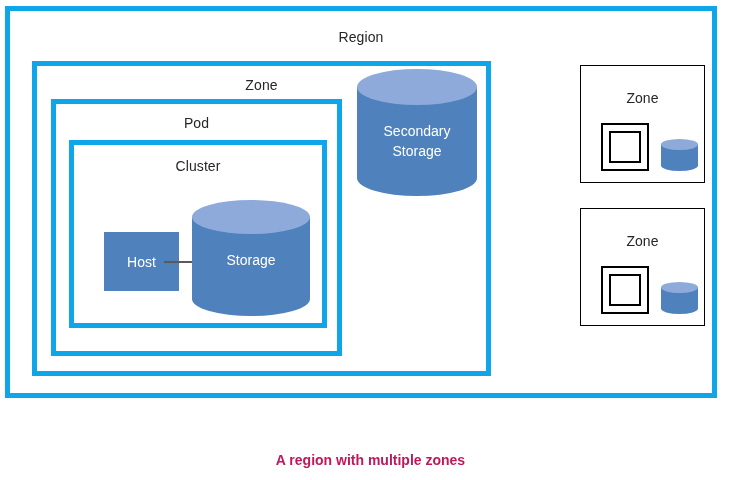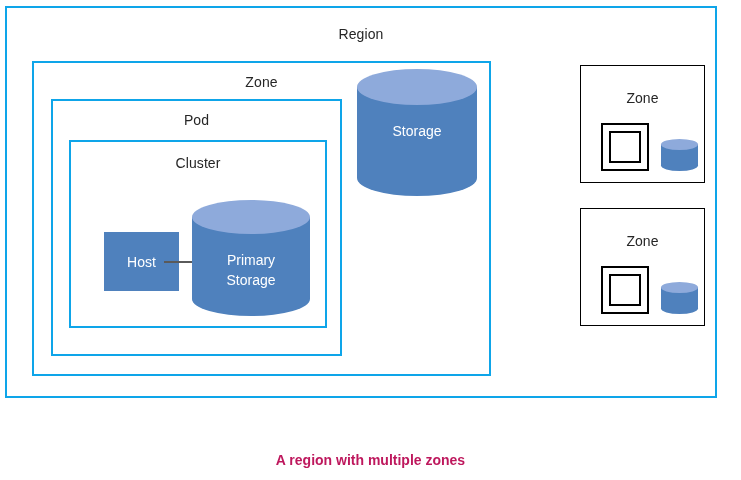--- a/index.html
+++ b/index.html
@@ -11,21 +11,21 @@
     width: 741px;
     height: 480px;
     position: relative;
     font-family: "Liberation Sans", "DejaVu Sans", sans-serif;
     overflow: hidden;
   }
 
   
   .box {
     position: absolute;
-    border: 2px solid #0ea5e9;
+    border: 5px solid #0ea5e9;
     background: transparent;
     box-sizing: border-box;
   }
   .box-label {
     position: absolute;
     left: 0;
     right: 0;
     text-align: center;
     font-size: 14px;
     color: #262626;
@@ -201,30 +201,30 @@
 <div class="host-rect">
   <span>Host</span>
 </div>
 <div class="connector"></div>
 
 <div class="cyl" id="primary-cyl">
   <div class="bottom-cap"></div>
   <div class="body"></div>
   <div class="top"></div>
   <div class="cyl-label">
-    <div>Primary</div>
     <div>Storage</div>
   </div>
 </div>
 
 <div class="cyl" id="secondary-cyl">
   <div class="bottom-cap"></div>
   <div class="body"></div>
   <div class="top"></div>
   <div class="cyl-label">
+    <div>Secondary</div>
     <div>Storage</div>
   </div>
 </div>
 
 <div class="mini-zone" id="mini-zone-1">
   <div class="mini-label">Zone</div>
   <div class="mini-outer-sq">
     <div class="mini-inner-sq"></div>
   </div>
   <div class="cyl mini-cyl">

